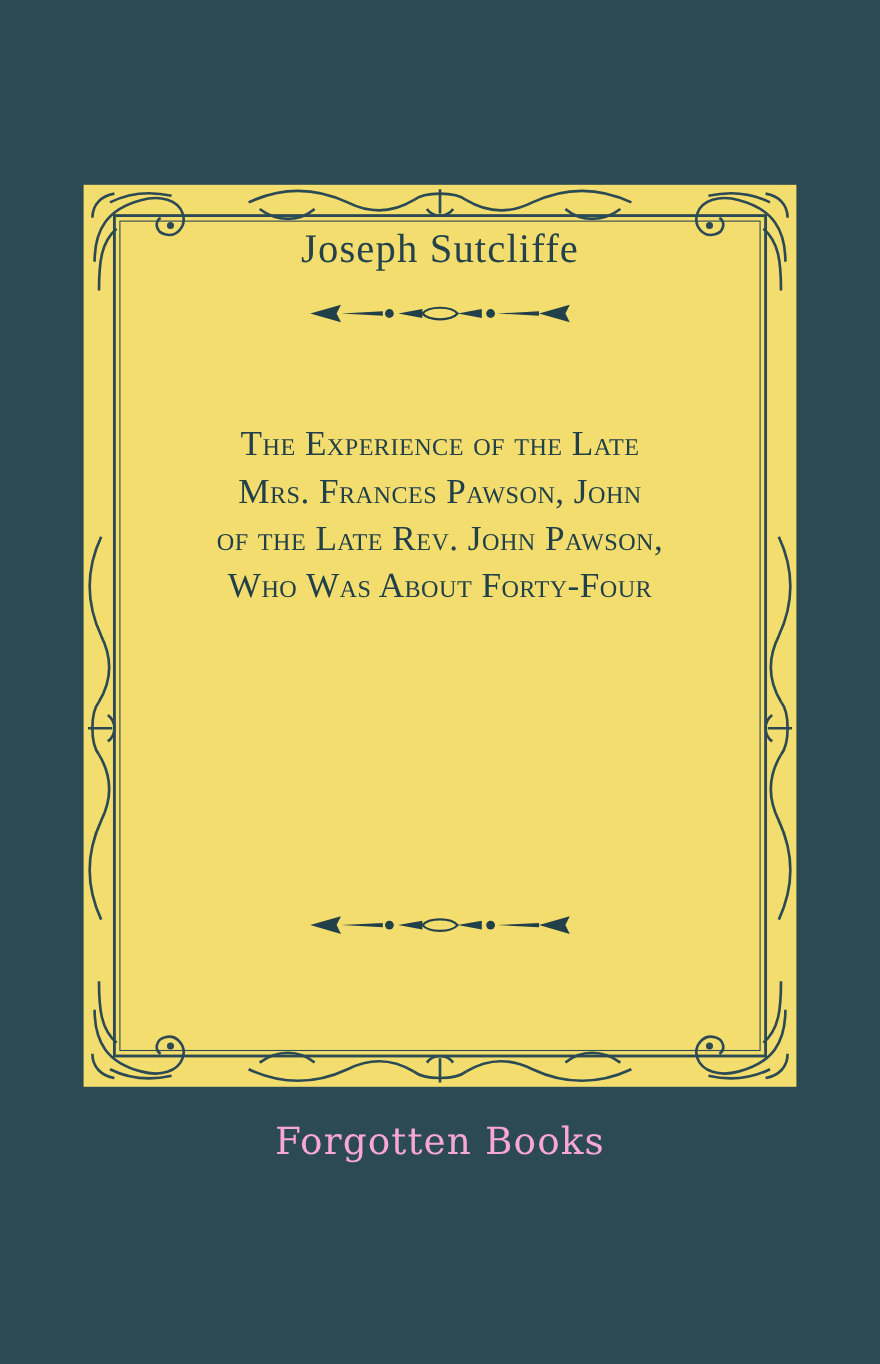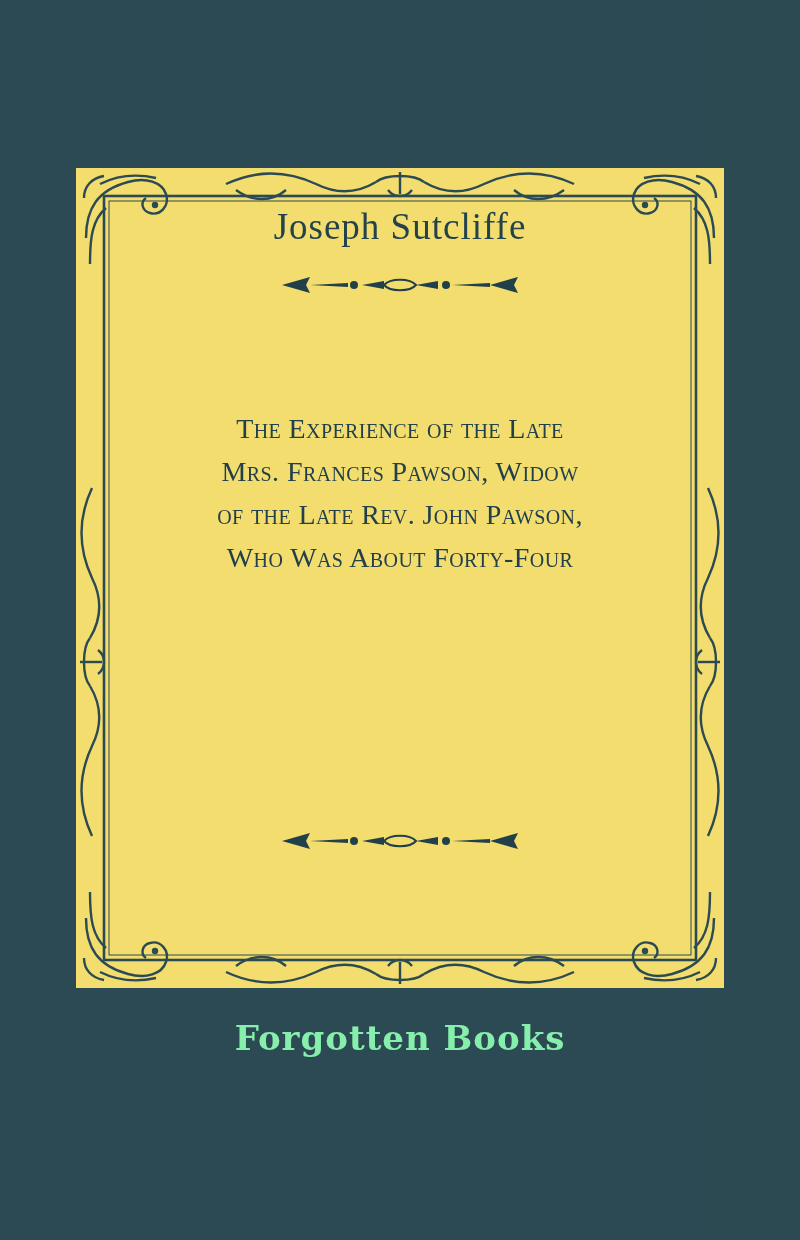--- a/index.html
+++ b/index.html
@@ -62,41 +62,40 @@
     width: 608px;
     height: 26px;
   }
   .title {
     position: absolute;
     left: 110px;
     top: 382px;
     width: 580px;
     text-align: center;
     color: #22404a;
-    font-size: 28px;
+    font-size: 32px;
     line-height: 43px;
     font-family: "Liberation Serif", serif;
     font-variant: small-caps;
     letter-spacing: 0.4px;
-    margin-top: 25px;
   }
   .title .line {
     display: block;
     white-space: nowrap;
   }
   .publisher {
     position: absolute;
     left: 0;
     top: 1018px;
     width: 800px;
     text-align: center;
-    color: #86efac;
+    color: #f9a8d4;
     font-size: 34px;
     font-family: "DejaVu Serif", serif;
-    font-weight: bold;
+    font-weight: normal;
     letter-spacing: 1px;
   }
 </style>
 </head>
 <body>
 
 <div class="cover">
 
   <div class="panel"></div>
 
@@ -187,21 +186,21 @@
       <path d="M288 13 C294 6 314 6 320 13 C314 20 294 20 288 13 Z" fill="none" stroke="#22404a" stroke-width="2"></path>
       <path d="M320 13 L342 9 L342 17 Z"></path>
       <circle cx="350" cy="13" r="4"></circle>
       <path d="M356 13 L394 11 L394 15 Z"></path>
       <path d="M394 13 L422 5 L418 13 L422 21 Z"></path>
     </g>
   </svg>
 
   <div class="title">
     <span class="line">The Experience of the Late</span>
-    <span class="line">Mrs. Frances Pawson, Widow</span>
+    <span class="line">Mrs. Frances Pawson, John</span>
     <span class="line">of the Late Rev. John Pawson,</span>
     <span class="line">Who Was About Forty-Four</span>
   </div>
 
   <svg class="divider-bottom" viewBox="0 0 608 26" xmlns="http://www.w3.org/2000/svg">
     <g fill="#22404a">
       <path d="M186 13 L214 5 L210 13 L214 21 Z"></path>
       <path d="M214 13 L252 11 L252 15 Z"></path>
       <circle cx="258" cy="13" r="4"></circle>
       <path d="M266 13 L288 9 L288 17 Z"></path>

